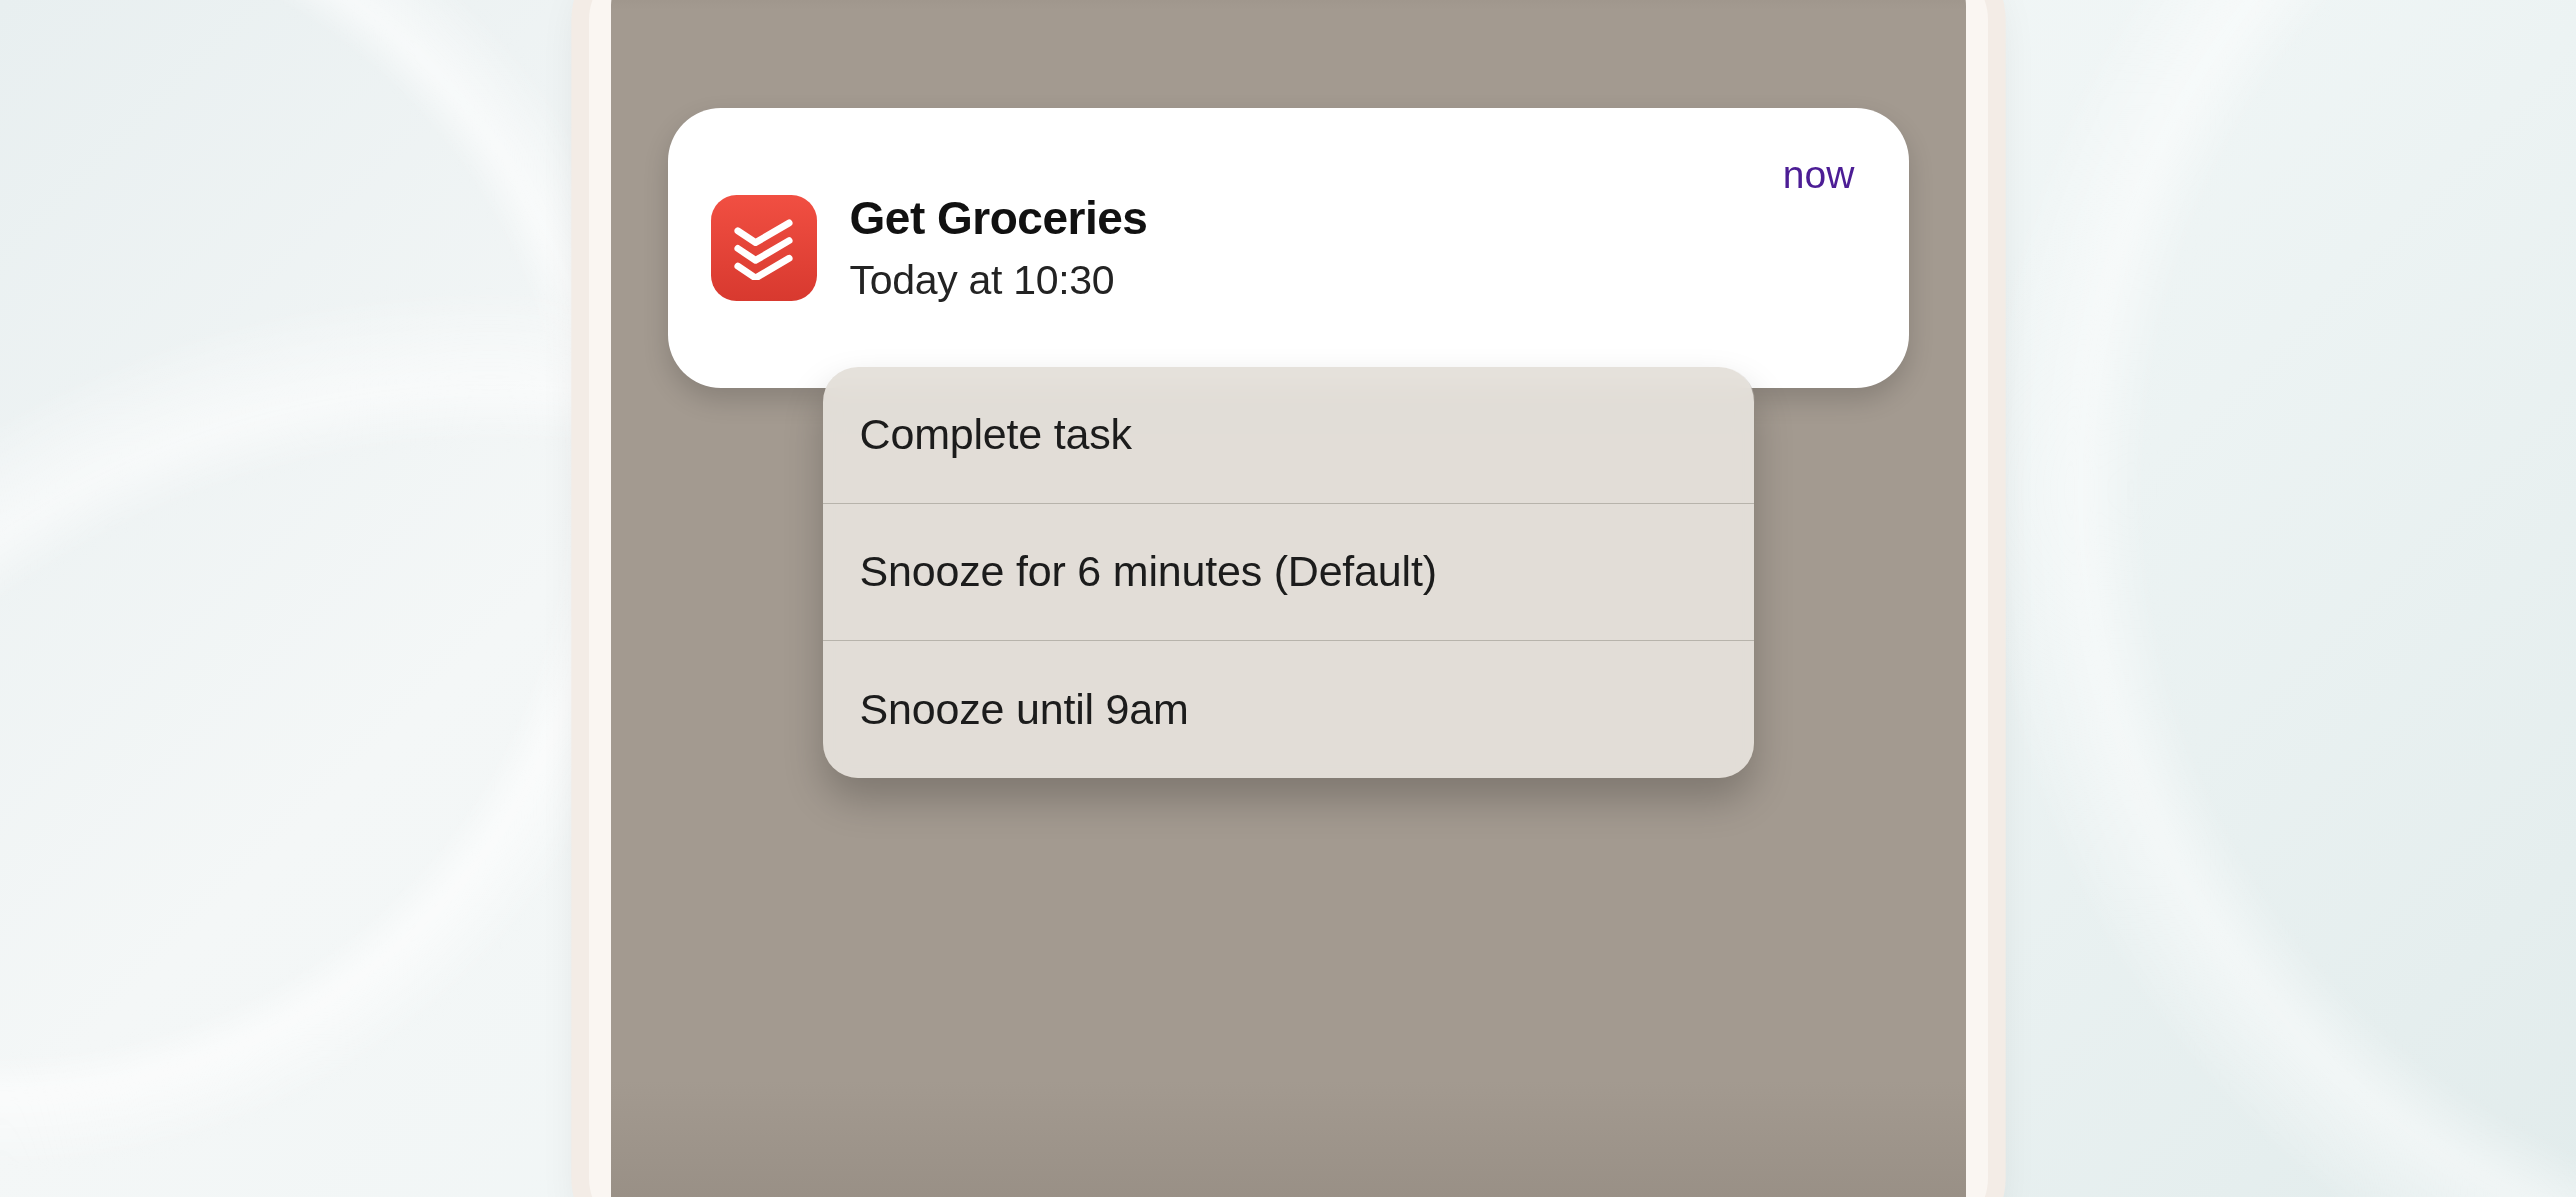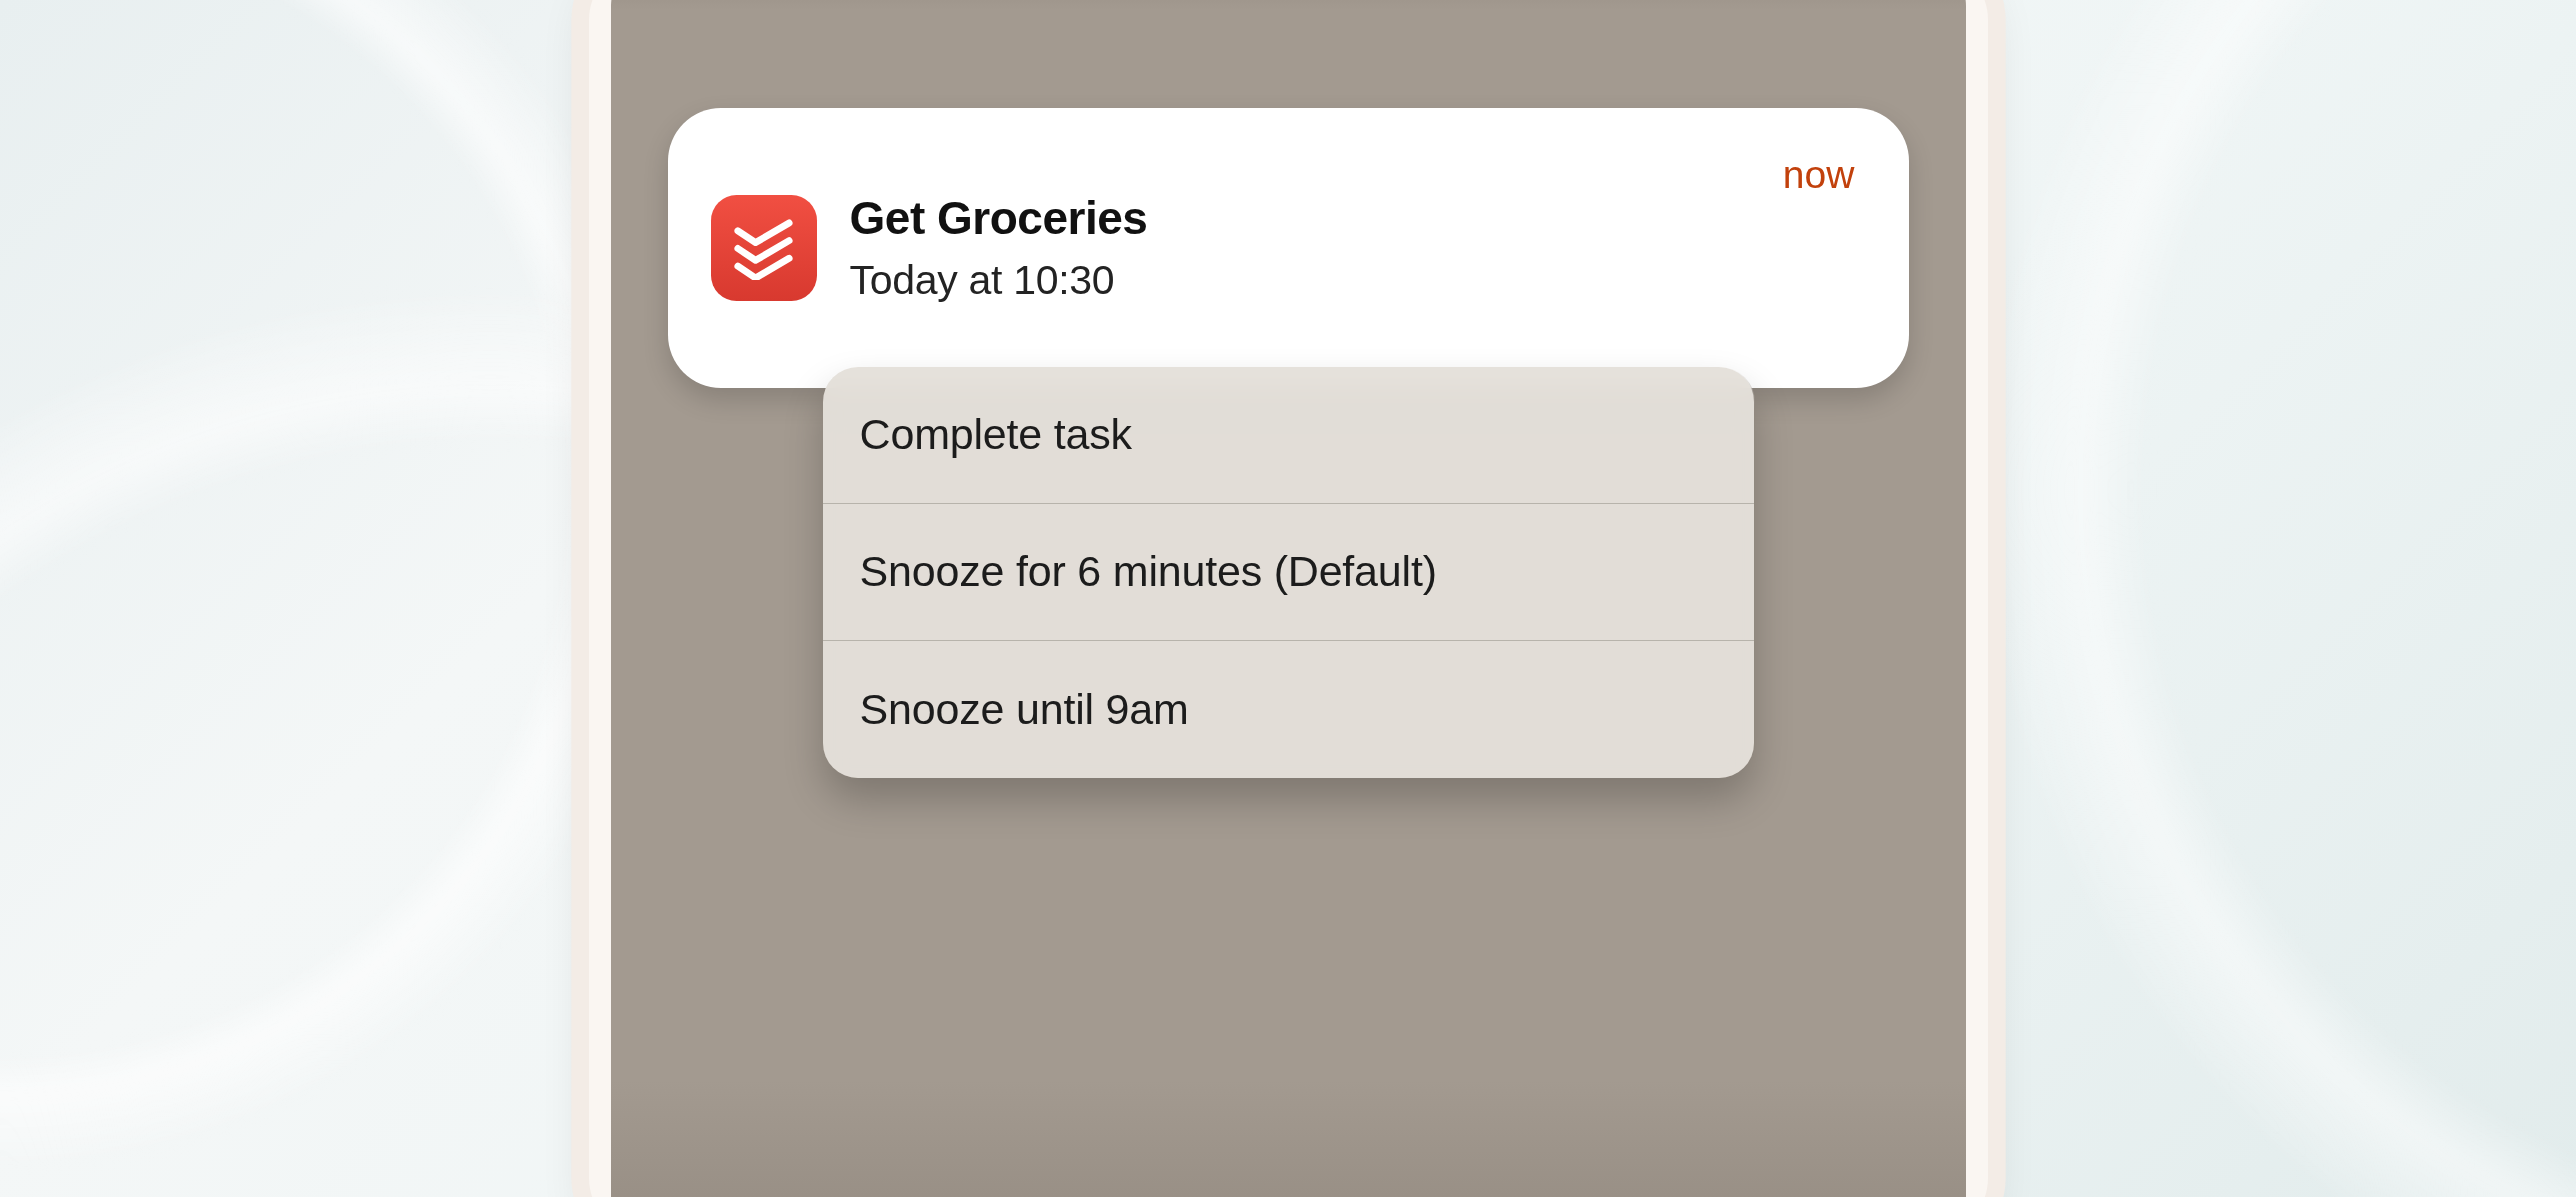--- a/index.html
+++ b/index.html
@@ -132,21 +132,21 @@
       font-size: 41px;
       font-weight: 400;
       color: #232323;
       margin-top: 12px;
       letter-spacing: -0.3px;
     }
 
     .notif-time {
       font-size: 39px;
       font-weight: 400;
-      color: #c2410c;
+      color: #4c1d95;
       align-self: flex-start;
       margin-top: 45px;
     }
 
     .action-menu {
       position: absolute;
       left: 212px;
       right: 212px;
       top: 406px;
       background: rgba(228, 224, 218, 0.96);

